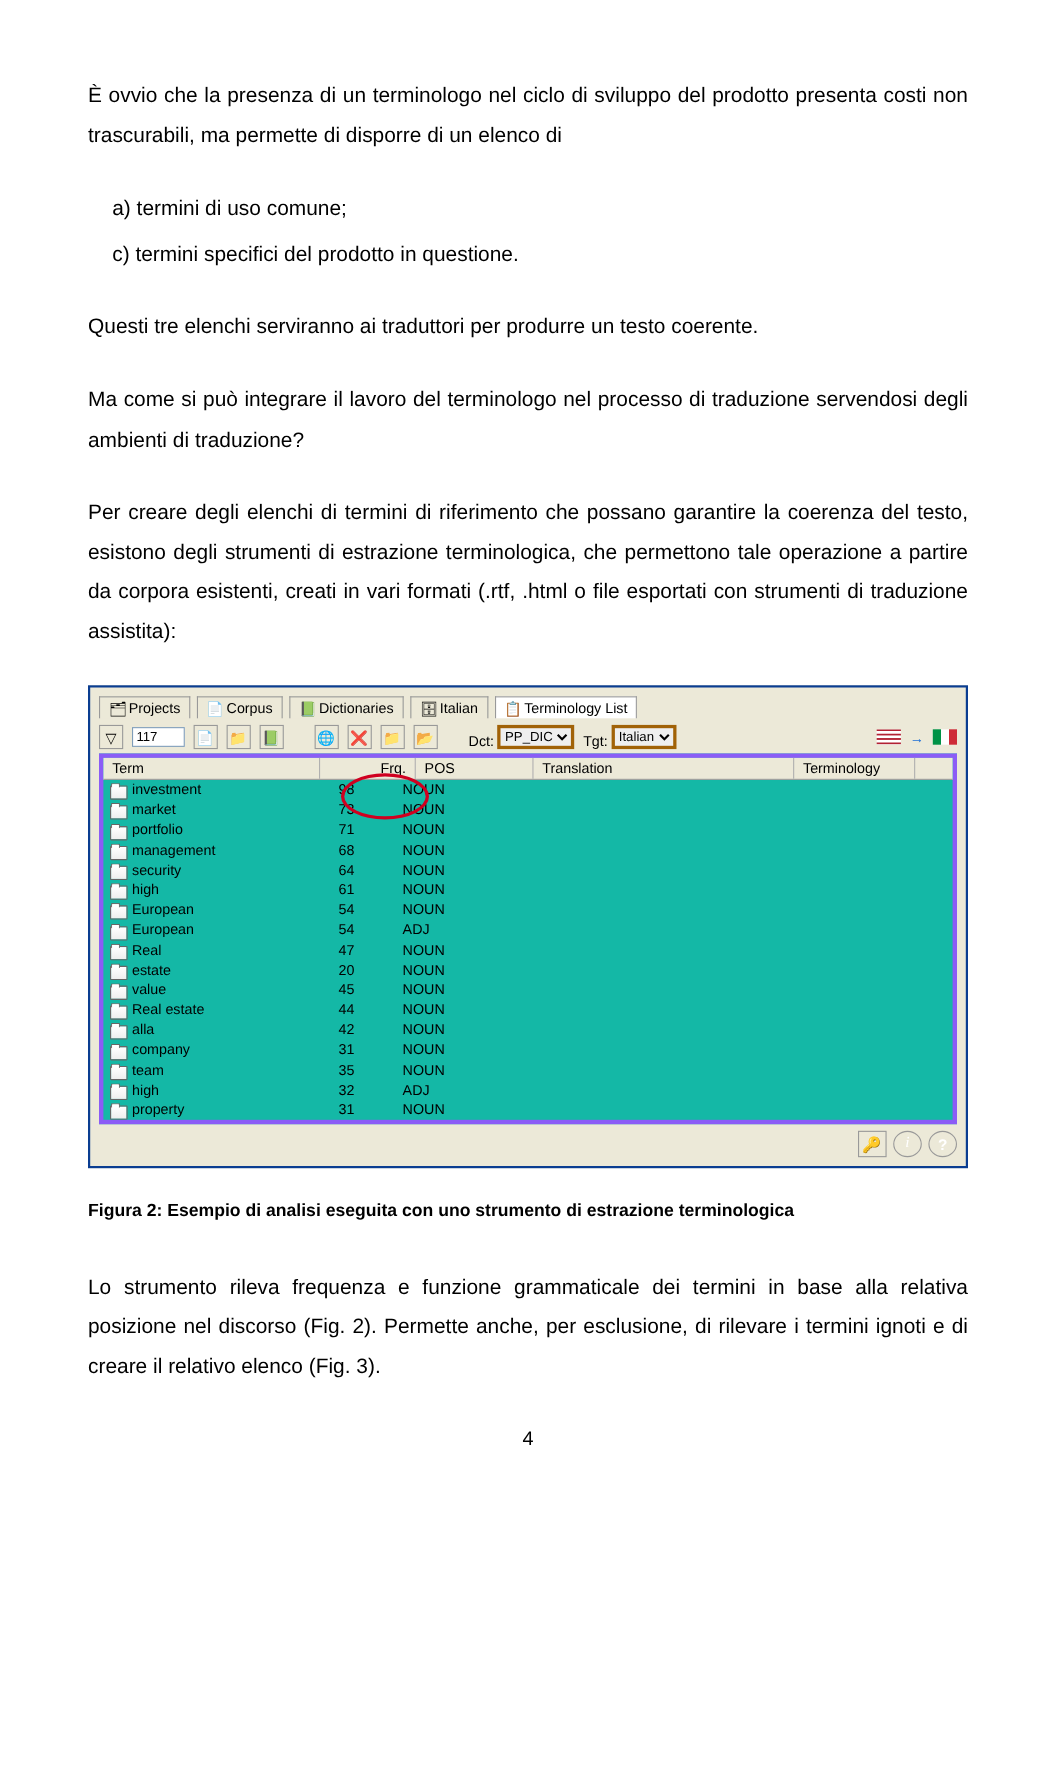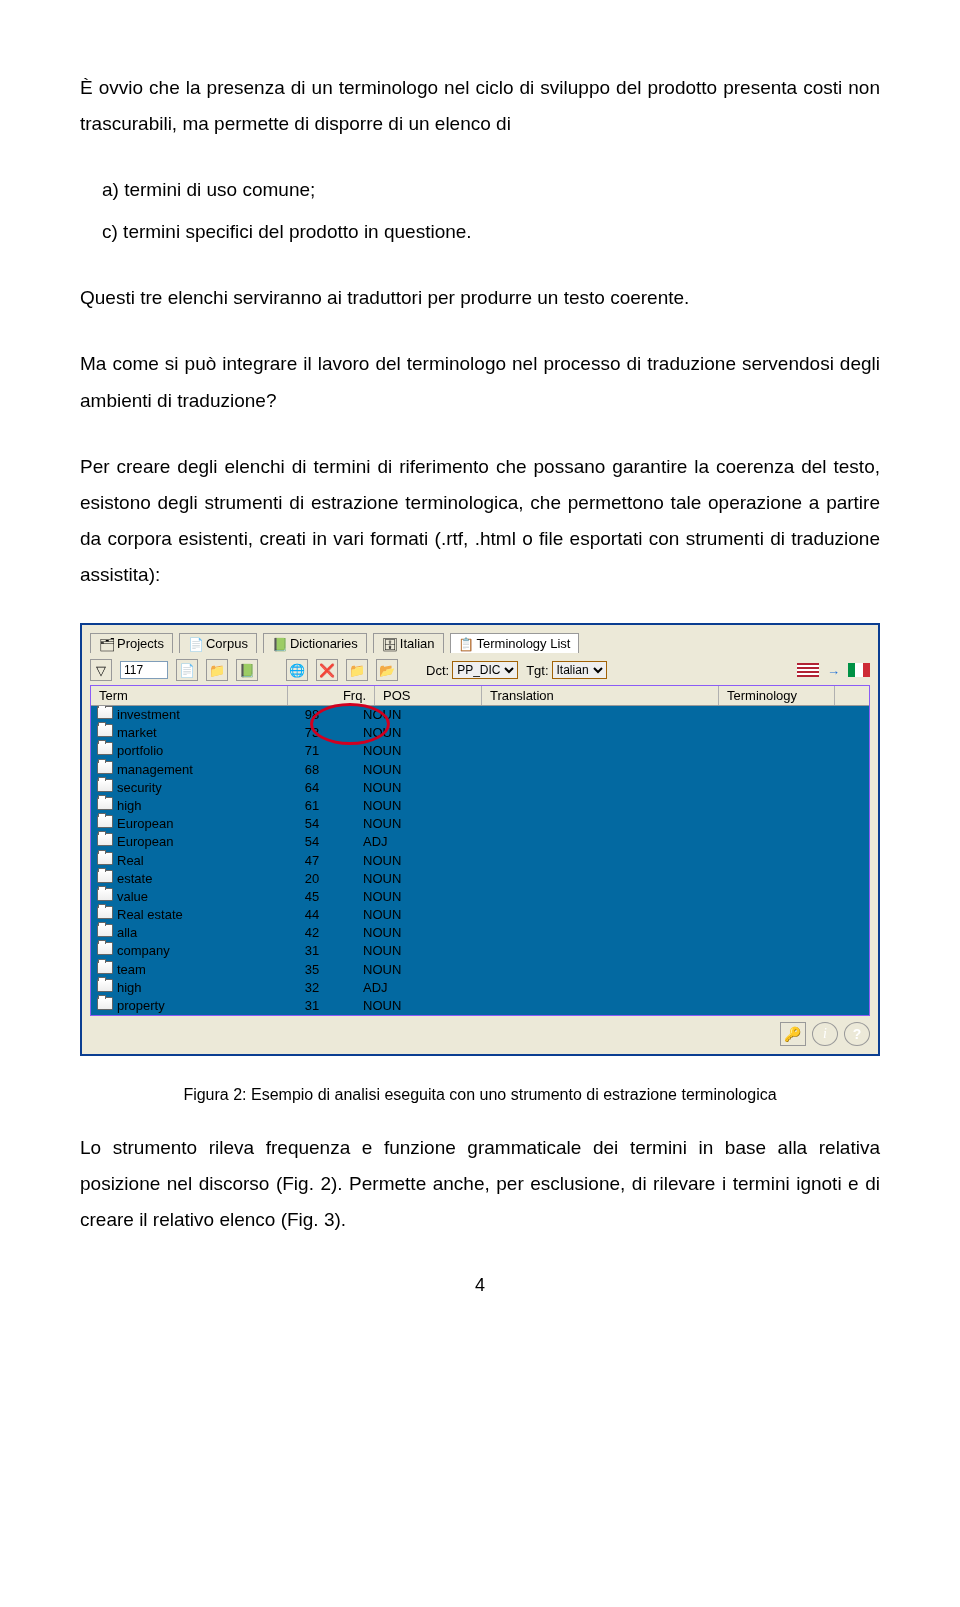--- a/index.html
+++ b/index.html
@@ -7,46 +7,46 @@
 .list{margin:0 0 30px 22px;line-height:1.9}
 .list div{margin-bottom:6px}
 .screenshot{border:2px solid #0a3d91;background:#ece9d8;padding:8px;margin:20px 0 12px}
 .tabs{display:flex;gap:6px;font-size:13px;margin-bottom:6px}
 .tab{display:flex;align-items:center;gap:4px;padding:2px 8px;border:1px solid #999;border-bottom:none;background:#ece9d8}
 .tab.active{background:#fff}
 .tab .ic{width:14px;height:14px;display:inline-block}
 .toolbar{display:flex;align-items:center;gap:8px;font-size:13px;margin-bottom:4px}
 .toolbar .btn{width:20px;height:20px;border:1px solid #999;display:flex;align-items:center;justify-content:center;background:#ece9d8}
 .toolbar input.small{width:40px;font-size:12px;border:1px solid #7f9db9;padding:1px 3px}
-.toolbar .sel{display:flex;align-items:center;gap:3px}
-.toolbar select{font-size:12px;border:1px solid #a16207}
+.toolbar .sel{display:flex;align-items:flex-end;gap:3px}
+.toolbar select{font-size:12px;border:3px solid #a16207}
 .flag{width:22px;height:14px;display:inline-block}
 .flag.us{background:linear-gradient(to bottom,#b22234 50%,#fff 50%);background-size:100% 4px}
 .flag.it{background:linear-gradient(to right,#009246 33%,#fff 33%,#fff 66%,#ce2b37 66%)}
 .arrow{color:#1e6fd6;font-weight:bold}
-.grid-wrap{background:#0369a1;border:1px solid #8b5cf6}
+.grid-wrap{background:#14b8a6;border:4px solid #8b5cf6}
 .ghead{display:flex;background:#ece9d8;border-bottom:1px solid #999;font-size:13px}
 .ghead div{padding:2px 8px;border-right:1px solid #b0b0b0}
 .ghead .c0{width:180px}.ghead .c1{width:70px;text-align:right}.ghead .c2{width:90px}.ghead .c3{width:220px}.ghead .c4{flex:1}.ghead .sb{width:18px;border-right:none}
 .gbody{max-height:340px;overflow-y:scroll;font-size:13px}
 .row{display:flex;padding:0 0;line-height:1.4}
-.row .c0{width:180px;padding-left:6px;display:flex;align-items:flex-start;gap:4px}
+.row .c0{width:180px;padding-left:6px;display:flex;align-items:flex-end;gap:4px}
 .row .c1{width:70px;text-align:center;padding-right:8px}
 .row .c2{width:90px;padding-left:8px}
 .row .c3{width:220px}.row .c4{flex:1}
 .folder{width:14px;height:11px;border:1px solid #666;border-radius:1px;background:linear-gradient(#fff,#eee);display:inline-block;position:relative}
 .folder:before{content:"";position:absolute;top:-3px;left:0;width:6px;height:3px;border:1px solid #666;border-bottom:none;border-radius:1px 1px 0 0;background:#fff}
 .circle{position:absolute;width:74px;height:36px;border:3px solid #d00020;border-radius:50%;pointer-events:none}
 .grid-outer{position:relative}
 .bottom-btns{display:flex;justify-content:flex-end;gap:6px;margin-top:6px}
 .bottom-btns .b{width:24px;height:22px;border:1px solid #999;background:#ece9d8;display:flex;align-items:center;justify-content:center;font-size:14px}
 .key{background:#e8c24a}
 .info{background:#2a5fd1;color:#fff;border-radius:50%;font-style:italic;font-family:serif}
 .help{background:#2e8b2e;color:#fff;border-radius:50%;font-weight:bold}
-.caption{font-size:16px;font-weight:normal;text-align:center;margin:30px 0 26px}
+.caption{font-size:16px;font-weight:bold;text-align:left;margin:30px 0 43px}
 .pagenum{text-align:center;font-size:18px;margin-top:36px}
 </style>
 </head>
 <body>
 
 <p class="para">È ovvio che la presenza di un terminologo nel ciclo di sviluppo del prodotto presenta costi non trascurabili, ma permette di disporre di un elenco di</p>
 
 <div class="list">
   <div>a) termini di uso comune;</div>
   <div>c) termini specifici del prodotto in questione.</div>

